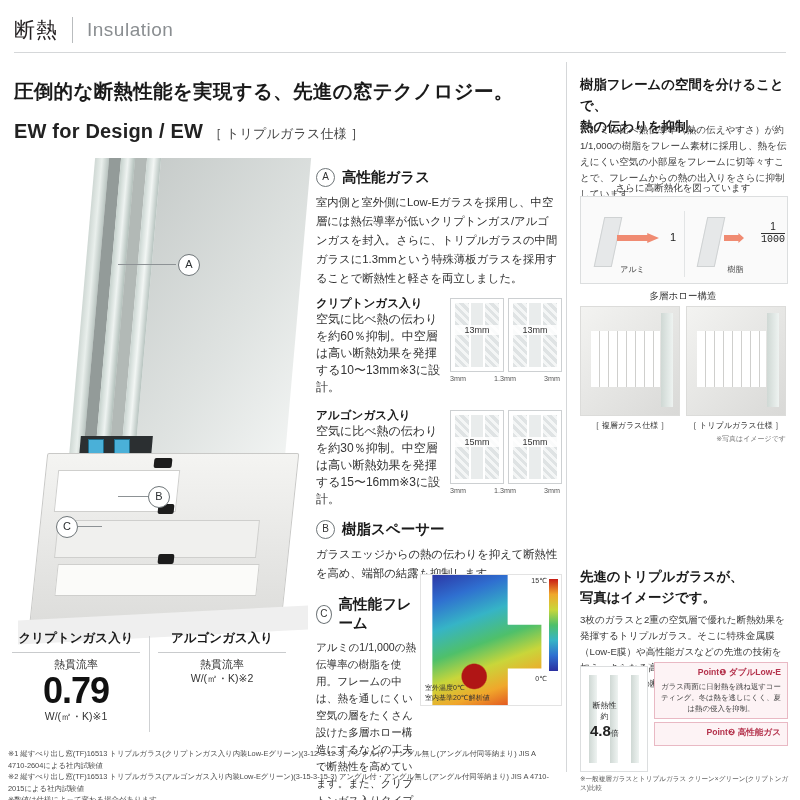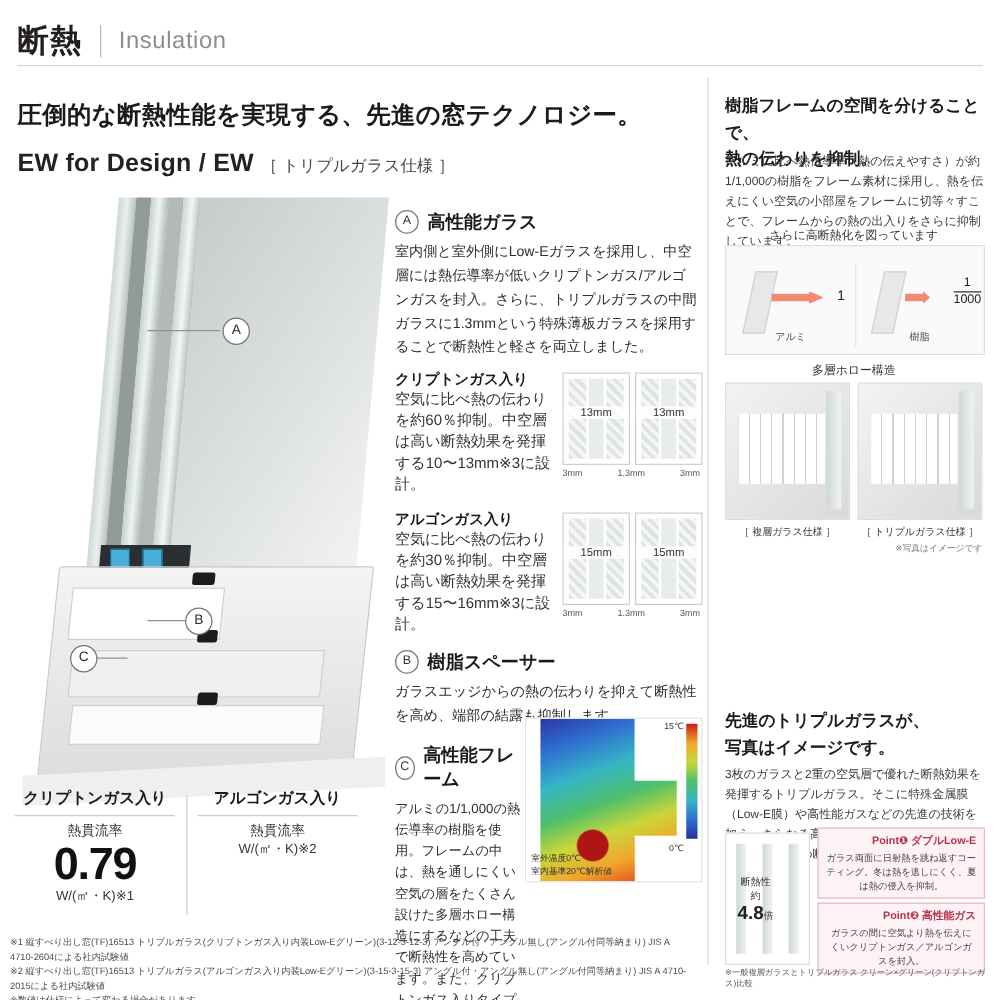--- a/index.html
+++ b/index.html
@@ -8,21 +8,21 @@
     background:#ffffff;
     font-family:"Liberation Sans","DejaVu Sans",sans-serif;
     color:#231f20;
     overflow:hidden;
     position:relative;
   }
   .page{position:relative;width:800px;height:800px;}
 
   
   .header{position:absolute;left:14px;top:16px;display:flex;align-items:center;}
-  .header .jp{font-size:25px;font-weight:bold;letter-spacing:1px;color:#231f20;}
+  .header .jp{font-size:21px;font-weight:normal;letter-spacing:1px;color:#231f20;}
   .header .divider{width:1px;height:26px;background:#b9bcbe;margin:0 14px;}
   .header .en{font-size:19px;color:#8a8e91;letter-spacing:.5px;}
 
   .rule{position:absolute;left:14px;top:52px;width:772px;height:1px;background:#d5d7d9;}
 
   .vrule{position:absolute;left:566px;top:62px;width:1px;height:710px;background:#d5d7d9;}
 
   
   .lead{position:absolute;left:14px;top:78px;width:540px;font-size:19.5px;font-weight:bold;letter-spacing:.3px;color:#1a1a1a;}
   .model{position:absolute;left:14px;top:120px;font-size:20px;color:#3a3a3a;letter-spacing:.2px;}
@@ -309,21 +309,21 @@
       <div class="cb-wall"></div>
       <div class="arrow"></div>
       <div class="cb-num">1</div>
       <div class="cb-lab">アルミ</div>
     </div>
     <div class="cb-half r">
       <div class="cb-wall"></div>
       <div class="arrow small"></div>
       <div class="cb-frac">
         <div>1</div>
-        <div style="border-top:1px solid #333;">1000</div>
+        <div style="border-top:1px solid #333;font-family:Liberation Mono, monospace;">1000</div>
       </div>
       <div class="cb-lab">樹脂</div>
     </div>
   </div>
 
   <div class="hollow-title">多層ホロー構造</div>
   <div class="hollowimgs">
     <div class="hi">
       <div class="cellrow"></div>
       <div class="gl"></div>
@@ -353,17 +353,16 @@
 約</div>
     <span class="u-num">4.8</span><span>倍</span>
   </div>
 
   <div class="pointbox" style="top:662px;">
     <div class="pt-title">Point❶ ダブルLow-E</div>
     <div class="pt-body">ガラス両面に日射熱を跳ね返すコーティング。冬は熱を逃しにくく、夏は熱の侵入を抑制。</div>
   </div>
   <div class="pointbox" style="top:722px;">
     <div class="pt-title">Point❷ 高性能ガス</div>
-    <div class="pt-body">ガラスの間に空気より熱を伝えにくいクリプトンガス／アルゴンガスを封入。</div>
   </div>
 
   <div class="rfoot">※一般複層ガラスとトリプルガラス クリーン×グリーン(クリプトンガス)比較</div>
 </div>
 
 </body></html>

